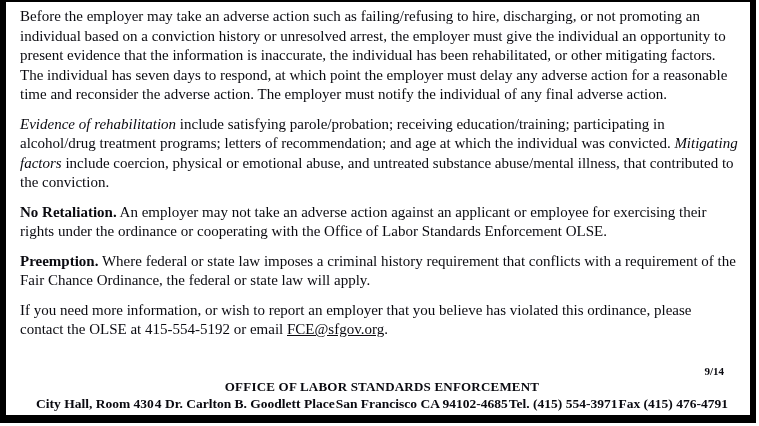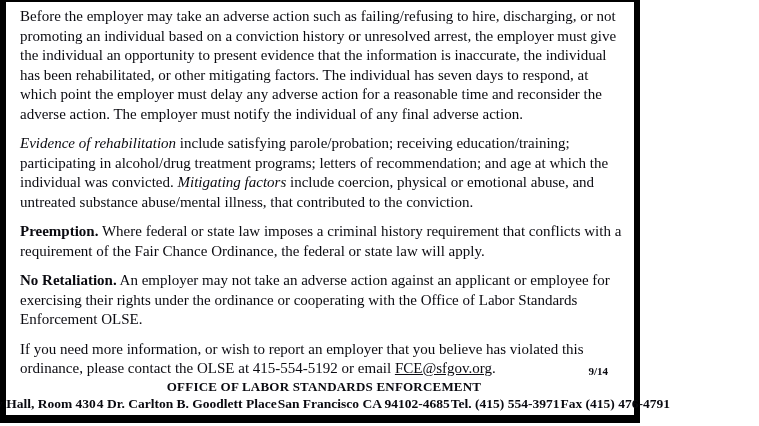--- a/index.html
+++ b/index.html
@@ -4,21 +4,21 @@
 <style>
   * { margin: 0; padding: 0; box-sizing: border-box; }
   html, body {
     width: 759px; height: 426px;
     background: #ffffff;
     font-family: "Liberation Serif", "DejaVu Serif", serif;
     overflow: hidden;
   }
   .page {
     position: relative;
-    width: 640px; height: 423px;
+    width: 756px; height: 423px;
     background: #ffffff;
     border-style: solid;
     border-color: #000000;
     border-width: 2px 6px 8px 6px; 
     padding: 5px 12px 0 14px;
   }
   .body-text p {
     font-size: 15px;
     line-height: 19.5px;
     color: #0a0a10;
@@ -72,25 +72,25 @@
 
     <p>
       <span>Before the employer may take an adverse action such as failing/refusing to hire, discharging, or not promoting an individual based on a conviction history or unresolved arrest, the employer must give the individual an opportunity to present evidence that the information is inaccurate, the individual has been rehabilitated, or other mitigating factors. The individual has seven days to respond, at which point the employer must delay any adverse action for a reasonable time and reconsider the adverse action. The employer must notify the individual of any final adverse action.</span>
     </p>
 
     <p>
       <span class="seg-italic">Evidence of rehabilitation</span><span> include satisfying parole/probation; receiving education/training; participating in alcohol/drug treatment programs; letters of recommendation; and age at which the individual was convicted. </span><span class="seg-italic">Mitigating factors</span><span> include coercion, physical or emotional abuse, and untreated substance abuse/mental illness, that contributed to the conviction.</span>
     </p>
 
     <p>
-      <span class="seg-bold">Preemption.</span><span> Where federal or state law imposes a criminal history requirement that conflicts with a requirement of the Fair Chance Ordinance, the federal or state law will apply.</span>
+      <span class="seg-bold">No Retaliation.</span><span> An employer may not take an adverse action against an applicant or employee for exercising their rights under the ordinance or cooperating with the Office of Labor Standards Enforcement OLSE.</span>
     </p>
 
     <p>
-      <span class="seg-bold">No Retaliation.</span><span> An employer may not take an adverse action against an applicant or employee for exercising their rights under the ordinance or cooperating with the Office of Labor Standards Enforcement OLSE.</span>
+      <span class="seg-bold">Preemption.</span><span> Where federal or state law imposes a criminal history requirement that conflicts with a requirement of the Fair Chance Ordinance, the federal or state law will apply.</span>
     </p>
 
     <p>
       <span>If you need more information, or wish to report an employer that you believe has violated this ordinance, please contact the OLSE at 415-554-5192 or email </span><a class="email-link">FCE@sfgov.org</a><span>.</span>
     </p>
 
   </div>
 
   <div class="page-number">9/14</div>
 

